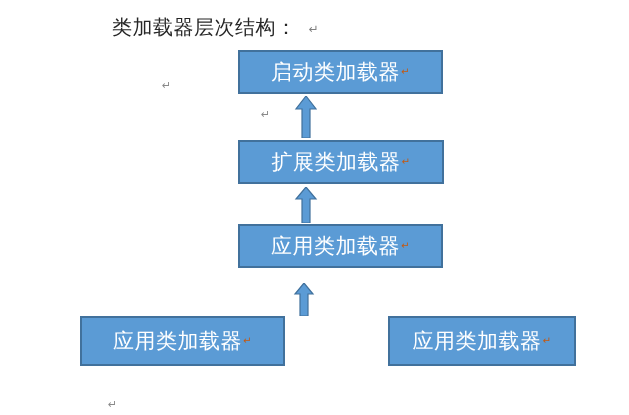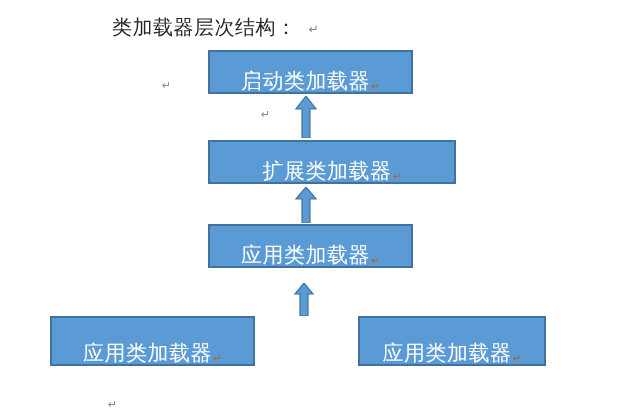--- a/index.html
+++ b/index.html
@@ -57,35 +57,36 @@
     vertical-align: middle;
   }
 
   
   .node-box {
     position: absolute;
     box-sizing: border-box;
     background: #5b9bd5;
     border: 2px solid #41719c;
     display: flex;
-    align-items: flex-end;
+    align-items: center;
     justify-content: center;
     color: #ffffff;
     font-family: "Liberation Serif", "DejaVu Serif", serif;
     font-size: 21px;
     line-height: 1;
     white-space: nowrap;
     letter-spacing: 0.5px;
+    margin-left: 30px;
   }
   .node-box .label-text {
     display: inline-block;
   }
 
   #box-bootstrap { left: 208px; top: 50px; width: 205px; height: 44px; }
-  #box-extension { left: 208px; top: 140px; width: 248px; height: 44px; }
+  #box-extension { left: 208px; top: 140px; width: 206px; height: 44px; }
   #box-application { left: 208px; top: 224px; width: 205px; height: 44px; }
   #box-custom-left { left: 50px; top: 316px; width: 205px; height: 50px; }
   #box-custom-right { left: 358px; top: 316px; width: 188px; height: 50px; }
 
   
   .arrow-up {
     position: absolute;
   }
   #arrow-1 { left: 294px; top: 96px; width: 24px; height: 42px; }
   #arrow-2 { left: 294px; top: 187px; width: 24px; height: 36px; }

